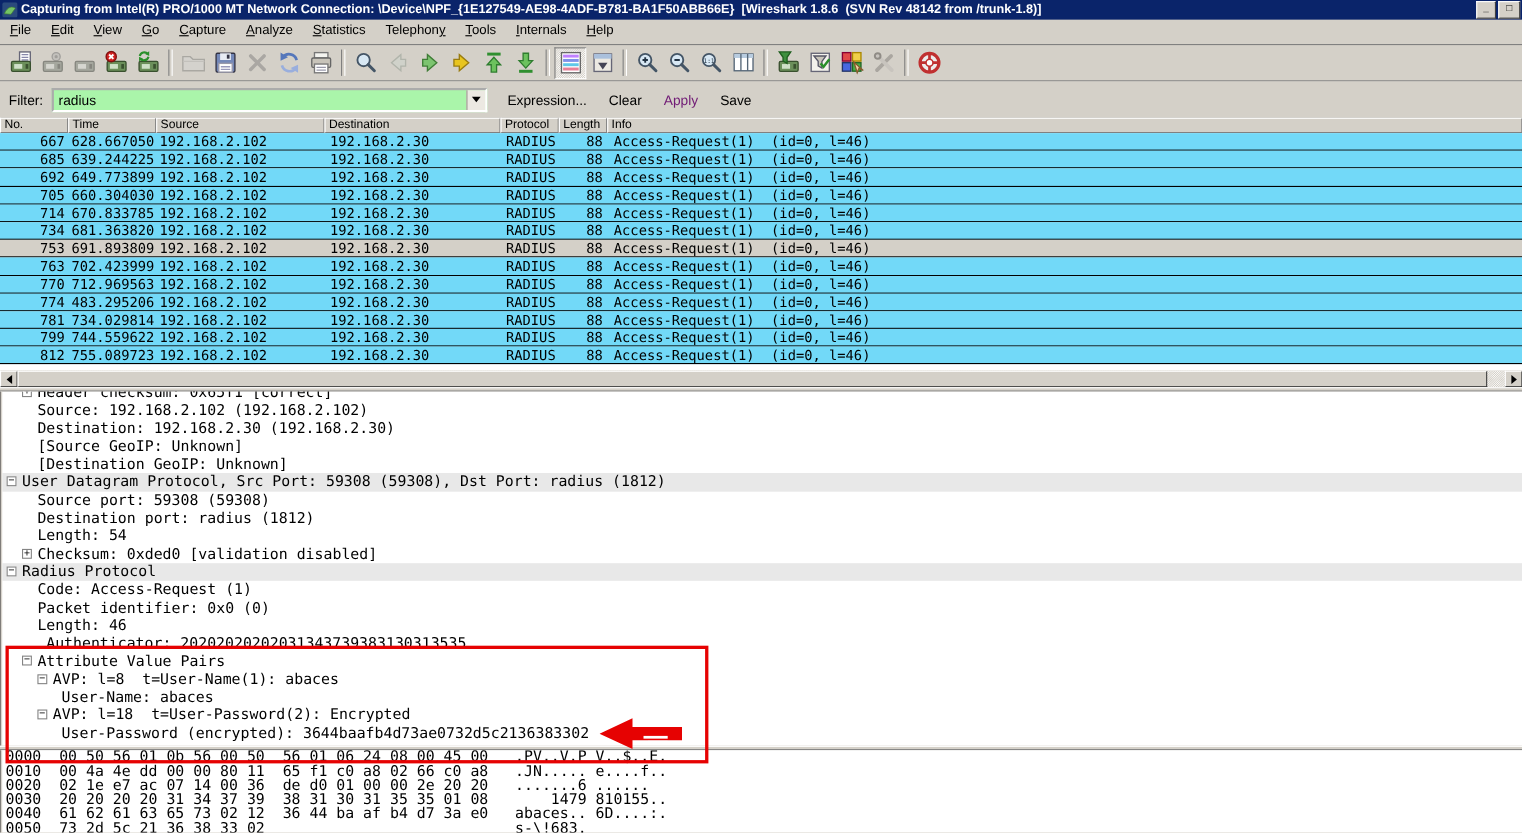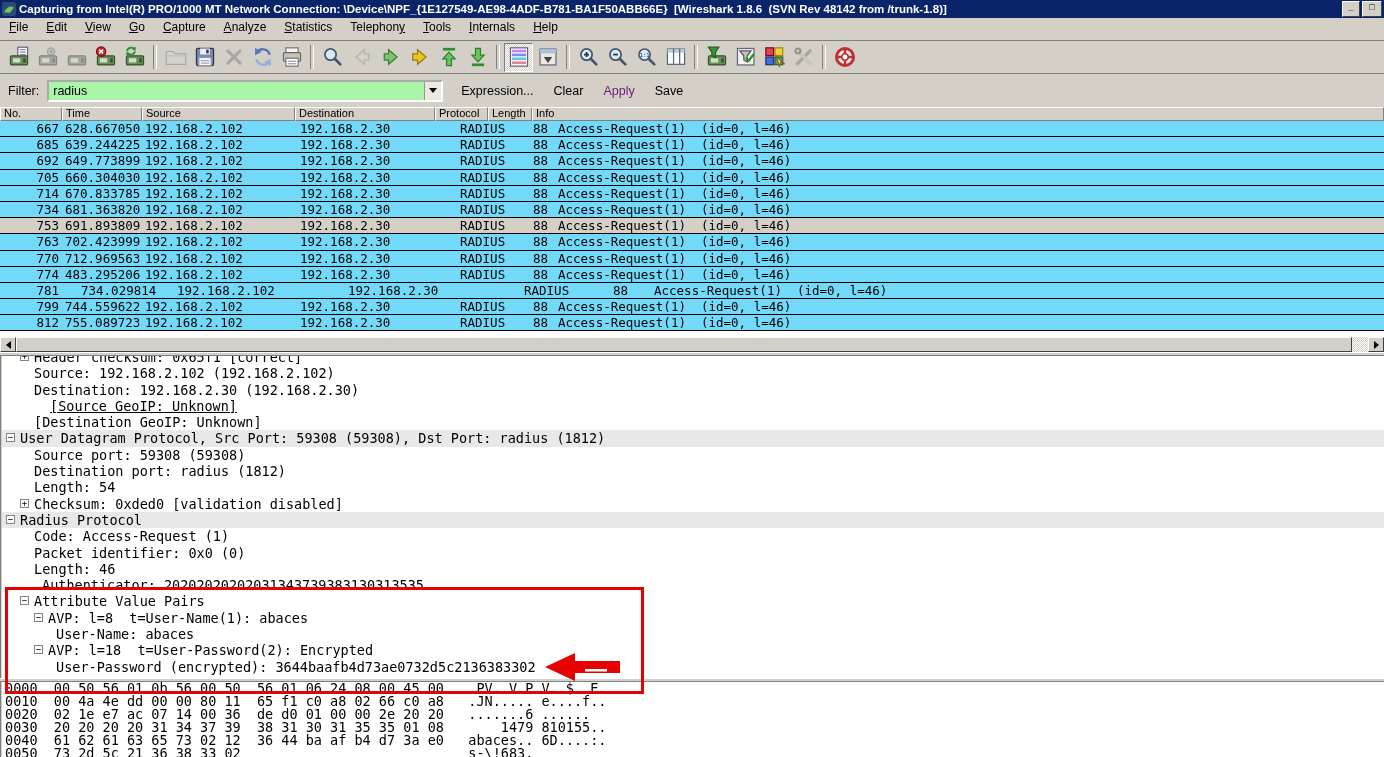--- a/index.html
+++ b/index.html
@@ -418,58 +418,58 @@
       <button class="flt-btn">Clear</button>
       <button class="flt-btn disabled">Apply</button>
       <button class="flt-btn">Save</button>
     </span>
 </div>
 
 <div class="listheader">
     <span class="hcell" style="width: 62px;">No.</span>
     <span class="hcell" style="width: 80px;">Time</span>
     <span class="hcell" style="width: 153px;">Source</span>
-    <span class="hcell" style="width: 140px;">Destination</span>
+    <span class="hcell" style="width: 160px;">Destination</span>
     <span class="hcell" style="width: 53px;">Protocol</span>
     <span class="hcell" style="width: 44px;">Length</span>
     <span class="hcell" style="flex: 1 1 auto;">Info</span>
   </div>
 <div class="listbody">
     <div class="prow" style="background: rgb(114, 217, 248);"><span class="c c-no">667</span><span class="c c-time">628.667050</span><span class="c c-src">192.168.2.102</span><span class="c c-dst">192.168.2.30</span><span class="c c-proto">RADIUS</span><span class="c c-len">88</span><span class="c c-info">Access-Request(1)  (id=0, l=46)</span></div>
     <div class="prow" style="background: rgb(114, 217, 248);"><span class="c c-no">685</span><span class="c c-time">639.244225</span><span class="c c-src">192.168.2.102</span><span class="c c-dst">192.168.2.30</span><span class="c c-proto">RADIUS</span><span class="c c-len">88</span><span class="c c-info">Access-Request(1)  (id=0, l=46)</span></div>
     <div class="prow" style="background: rgb(114, 217, 248);"><span class="c c-no">692</span><span class="c c-time">649.773899</span><span class="c c-src">192.168.2.102</span><span class="c c-dst">192.168.2.30</span><span class="c c-proto">RADIUS</span><span class="c c-len">88</span><span class="c c-info">Access-Request(1)  (id=0, l=46)</span></div>
     <div class="prow" style="background: rgb(114, 217, 248);"><span class="c c-no">705</span><span class="c c-time">660.304030</span><span class="c c-src">192.168.2.102</span><span class="c c-dst">192.168.2.30</span><span class="c c-proto">RADIUS</span><span class="c c-len">88</span><span class="c c-info">Access-Request(1)  (id=0, l=46)</span></div>
     <div class="prow" style="background: rgb(114, 217, 248);"><span class="c c-no">714</span><span class="c c-time">670.833785</span><span class="c c-src">192.168.2.102</span><span class="c c-dst">192.168.2.30</span><span class="c c-proto">RADIUS</span><span class="c c-len">88</span><span class="c c-info">Access-Request(1)  (id=0, l=46)</span></div>
     <div class="prow" style="background: rgb(114, 217, 248);"><span class="c c-no">734</span><span class="c c-time">681.363820</span><span class="c c-src">192.168.2.102</span><span class="c c-dst">192.168.2.30</span><span class="c c-proto">RADIUS</span><span class="c c-len">88</span><span class="c c-info">Access-Request(1)  (id=0, l=46)</span></div>
     <div class="prow" style="background: rgb(212, 208, 200);"><span class="c c-no">753</span><span class="c c-time">691.893809</span><span class="c c-src">192.168.2.102</span><span class="c c-dst">192.168.2.30</span><span class="c c-proto">RADIUS</span><span class="c c-len">88</span><span class="c c-info">Access-Request(1)  (id=0, l=46)</span></div>
     <div class="prow" style="background: rgb(114, 217, 248);"><span class="c c-no">763</span><span class="c c-time">702.423999</span><span class="c c-src">192.168.2.102</span><span class="c c-dst">192.168.2.30</span><span class="c c-proto">RADIUS</span><span class="c c-len">88</span><span class="c c-info">Access-Request(1)  (id=0, l=46)</span></div>
     <div class="prow" style="background: rgb(114, 217, 248);"><span class="c c-no">770</span><span class="c c-time">712.969563</span><span class="c c-src">192.168.2.102</span><span class="c c-dst">192.168.2.30</span><span class="c c-proto">RADIUS</span><span class="c c-len">88</span><span class="c c-info">Access-Request(1)  (id=0, l=46)</span></div>
     <div class="prow" style="background: rgb(114, 217, 248);"><span class="c c-no">774</span><span class="c c-time">483.295206</span><span class="c c-src">192.168.2.102</span><span class="c c-dst">192.168.2.30</span><span class="c c-proto">RADIUS</span><span class="c c-len">88</span><span class="c c-info">Access-Request(1)  (id=0, l=46)</span></div>
-    <div class="prow" style="background: rgb(114, 217, 248); gap: 16px;"><span class="c c-no">781</span><span class="c c-time">734.029814</span><span class="c c-src">192.168.2.102</span><span class="c c-dst">192.168.2.30</span><span class="c c-proto">RADIUS</span><span class="c c-len">88</span><span class="c c-info">Access-Request(1)  (id=0, l=46)</span></div>
+    <div class="prow" style="background: rgb(114, 217, 248);"><span class="c c-no">781</span><span class="c c-time">734.029814</span><span class="c c-src">192.168.2.102</span><span class="c c-dst">192.168.2.30</span><span class="c c-proto">RADIUS</span><span class="c c-len">88</span><span class="c c-info">Access-Request(1)  (id=0, l=46)</span></div>
     <div class="prow" style="background: rgb(114, 217, 248);"><span class="c c-no">799</span><span class="c c-time">744.559622</span><span class="c c-src">192.168.2.102</span><span class="c c-dst">192.168.2.30</span><span class="c c-proto">RADIUS</span><span class="c c-len">88</span><span class="c c-info">Access-Request(1)  (id=0, l=46)</span></div>
     <div class="prow" style="background: rgb(114, 217, 248);"><span class="c c-no">812</span><span class="c c-time">755.089723</span><span class="c c-src">192.168.2.102</span><span class="c c-dst">192.168.2.30</span><span class="c c-proto">RADIUS</span><span class="c c-len">88</span><span class="c c-info">Access-Request(1)  (id=0, l=46)</span></div>
   </div>
 
 <div class="hscroll">
   <span class="sb-btn" style="left:0;">
       <span class="tri-l"></span>
     </span>
   <span class="sb-thumb" style="left:16px;width:1336px;"></span>
   <span class="sb-btn" style="left:1368px;">
       <span class="tri-r"></span>
     </span>
 </div>
 
 <div class="splitter" style="top:352px;height:4px;"></div>
 
 <div class="details" id="details">
     <div class="dline" style="margin-top: -7px;"><span class="expander" style="left: 18px;">+</span><span class="dtext" style="left: 32px;">Header checksum: 0x65f1 [correct]</span></div>
     <div class="dline"><span class="dtext" style="left: 32px;">Source: 192.168.2.102 (192.168.2.102)</span></div>
     <div class="dline"><span class="dtext" style="left: 32px;">Destination: 192.168.2.30 (192.168.2.30)</span></div>
-    <div class="dline"><span class="dtext" style="left: 48px; text-decoration: underline;">[Source GeoIP: Unknown]</span></div>
+    <div class="dline"><span class="dtext" style="left: 32px;">[Source GeoIP: Unknown]</span></div>
     <div class="dline"><span class="dtext" style="left: 32px;">[Destination GeoIP: Unknown]</span></div>
     <div class="dline gray"><span class="expander" style="left: 4px;">−</span><span class="dtext" style="left: 18px;">User Datagram Protocol, Src Port: 59308 (59308), Dst Port: radius (1812)</span></div>
     <div class="dline"><span class="dtext" style="left: 32px;">Source port: 59308 (59308)</span></div>
     <div class="dline"><span class="dtext" style="left: 32px;">Destination port: radius (1812)</span></div>
     <div class="dline"><span class="dtext" style="left: 32px;">Length: 54</span></div>
     <div class="dline"><span class="expander" style="left: 18px;">+</span><span class="dtext" style="left: 32px;">Checksum: 0xded0 [validation disabled]</span></div>
     <div class="dline gray"><span class="expander" style="left: 4px;">−</span><span class="dtext" style="left: 18px;">Radius Protocol</span></div>
     <div class="dline"><span class="dtext" style="left: 32px;">Code: Access-Request (1)</span></div>
     <div class="dline"><span class="dtext" style="left: 32px;">Packet identifier: 0x0 (0)</span></div>
     <div class="dline"><span class="dtext" style="left: 32px;">Length: 46</span></div>

